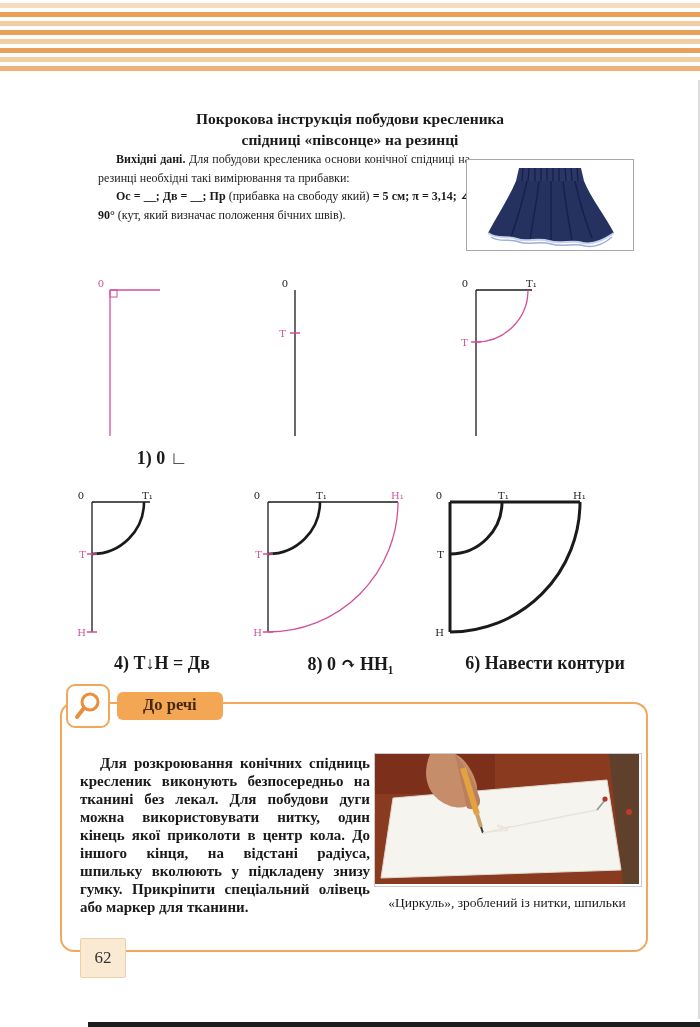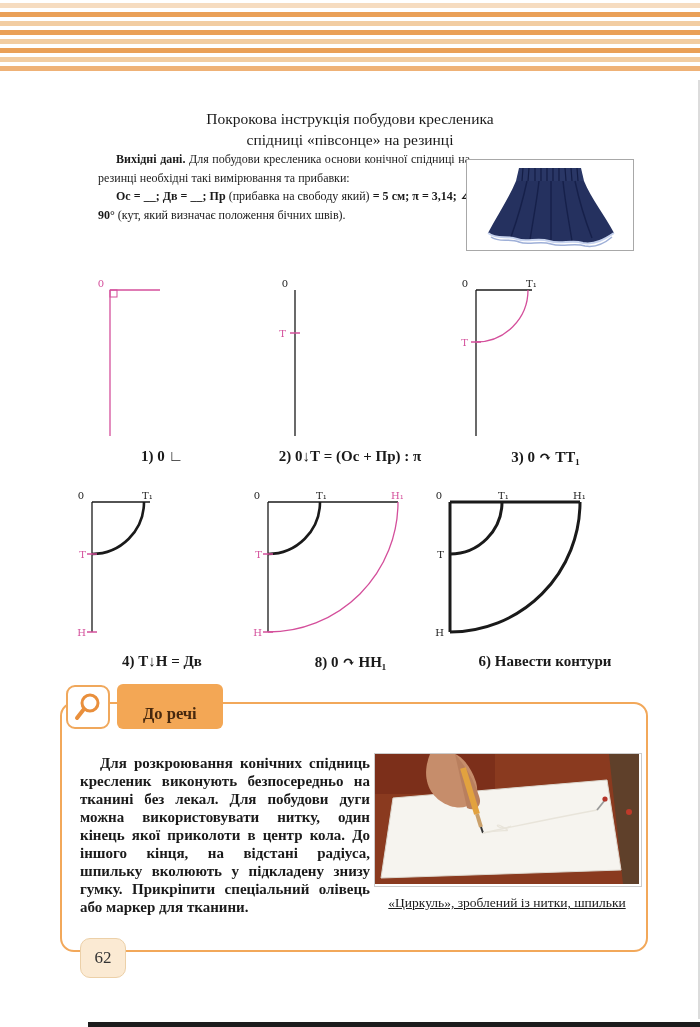--- a/index.html
+++ b/index.html
@@ -7,50 +7,50 @@
         font-family:"Liberation Serif","DejaVu Serif",serif;color:#1a1a1a;}
   
   .stripes{position:absolute;top:3px;left:0;right:0;}
   .stripe{height:5px;margin-bottom:4px;}
   .stripe:nth-child(odd){background:#f2cda2;}
   .stripe:nth-child(even){background:#eaa057;}
   .stripe:nth-child(1){background:#f6dcc0;}
   .stripe:nth-child(8){background:#efb277;}
   
   .title{position:absolute;top:108px;left:0;width:700px;text-align:center;
-         font-weight:normal;font-size:15.5px;line-height:1.38;}
+         font-weight:bold;font-size:15.5px;line-height:1.38;}
   
   .intro{position:absolute;left:98px;top:150px;width:372px;font-size:12px;
          line-height:18.6px;text-align:justify;}
   .intro p{margin:0;text-indent:18px;}
   .bold{font-weight:bold;}
   
   .skirt-box{position:absolute;left:466px;top:159px;width:166px;height:90px;
              border:1px solid #a8a8a8;background:#fff;}
   
   .step-col{position:absolute;text-align:center;}
-  .step-caption{font-weight:bold;font-size:15px;margin-top:4px;}
+  .step-caption{font-weight:bold;font-size:18px;margin-top:4px;}
   .step-caption .line2{display:block;}
   svg text{font-family:"DejaVu Serif","Liberation Serif",serif;font-size:10px;}
   
   .aside-box{position:absolute;left:60px;top:702px;width:584px;height:246px;
              border:2px solid #f2a85a;border-radius:14px;background:#fff;}
   .aside-tab{position:absolute;top:-20px;left:4px;display:flex;align-items:center;gap:7px;}
   .icon-box{width:40px;height:40px;background:#fff;border:2px solid #f0a85c;border-radius:9px;
             display:flex;align-items:center;justify-content:center;}
-  .tab-label{background:#f3a755;border-radius:6px;padding:20px 26px 5px;
+  .tab-label{background:#f3a755;border-radius:6px;padding:3px 26px 5px;
              font-size:16.5px;color:#46280e;font-weight:bold;}
   .aside-text{position:absolute;left:18px;top:50px;width:290px;font-size:15px;
               line-height:18px;text-align:justify;text-indent:20px;font-weight:bold;}
   .photo{position:absolute;left:312px;top:49px;width:266px;height:132px;border:1px solid #cccccc;}
   .photo-caption{position:absolute;left:300px;top:190px;width:290px;text-align:center;
-                 font-size:13.5px;line-height:17px;text-decoration:underline;}
+                 font-size:13.5px;line-height:17px;}
   
   .page-badge{position:absolute;left:80px;top:938px;width:44px;height:38px;background:#fbead3;
-              border:1px solid #ecd0a8;border-radius:10px;display:flex;align-items:center;
+              border:1px solid #ecd0a8;border-radius:2px;display:flex;align-items:center;
               justify-content:center;font-size:17px;color:#333;}
   .bottom-strip{position:absolute;left:88px;right:0;bottom:0;height:5px;background:#1c1c1c;}
   .edge-line{position:absolute;right:0;top:80px;bottom:8px;width:2px;background:#dcdcdc;}
 </style>
 </head>
 <body>
 
 <div class="page">
 
   <div class="stripes">
@@ -100,34 +100,32 @@
     <div class="step-caption">1)  0 ∟</div>
   </div>
 
   <div class="step-col" style="left:250px;top:278px;width:200px;">
     <svg width="200" height="162" viewBox="0 0 200 162">
       <line x1="45" y1="12" x2="45" y2="158" stroke="#1a1a1a" stroke-width="1.3"></line>
       <line x1="40" y1="55" x2="50" y2="55" stroke="#d44f9b" stroke-width="1.5"></line>
       <text x="38" y="9" text-anchor="end" fill="#1a1a1a">0</text>
       <text x="36" y="59" text-anchor="end" fill="#d44f9b">Т</text>
     </svg>
-    <div class="step-caption">2)  0↓Т = (Ос + Пр) : π</div>
   </div>
 
   <div class="step-col" style="left:438px;top:278px;width:215px;">
     <svg width="215" height="162" viewBox="0 0 215 162">
       <line x1="38" y1="12" x2="38" y2="158" stroke="#1a1a1a" stroke-width="1.3"></line>
       <line x1="38" y1="12" x2="94" y2="12" stroke="#1a1a1a" stroke-width="1.3"></line>
       <path d="M90,12 A52,52 0 0 1 38,64" fill="none" stroke="#d44f9b" stroke-width="1.3"></path>
       <line x1="33" y1="64" x2="43" y2="64" stroke="#d44f9b" stroke-width="1.5"></line>
       <text x="30" y="9" text-anchor="end" fill="#1a1a1a">0</text>
       <text x="88" y="9" fill="#1a1a1a">Т₁</text>
       <text x="30" y="68" text-anchor="end" fill="#d44f9b">Т</text>
     </svg>
-    <div class="step-caption">3)  0 ↷ ТТ₁</div>
   </div>
 
   <div class="step-col" style="left:62px;top:490px;width:200px;">
     <svg width="200" height="155" viewBox="0 0 200 155">
       <line x1="30" y1="12" x2="88" y2="12" stroke="#1a1a1a" stroke-width="1.3"></line>
       <line x1="30" y1="12" x2="30" y2="142" stroke="#1a1a1a" stroke-width="1.3"></line>
       <path d="M82,12 A52,52 0 0 1 30,64" fill="none" stroke="#1a1a1a" stroke-width="2.6"></path>
       <line x1="25" y1="64" x2="35" y2="64" stroke="#d44f9b" stroke-width="1.5"></line>
       <line x1="25" y1="142" x2="35" y2="142" stroke="#d44f9b" stroke-width="1.5"></line>
       <text x="22" y="9" text-anchor="end" fill="#1a1a1a">0</text>

